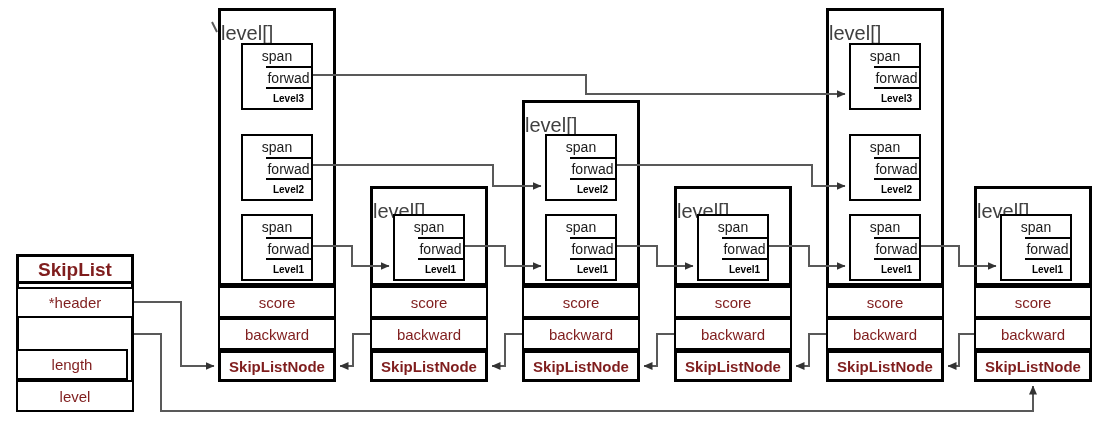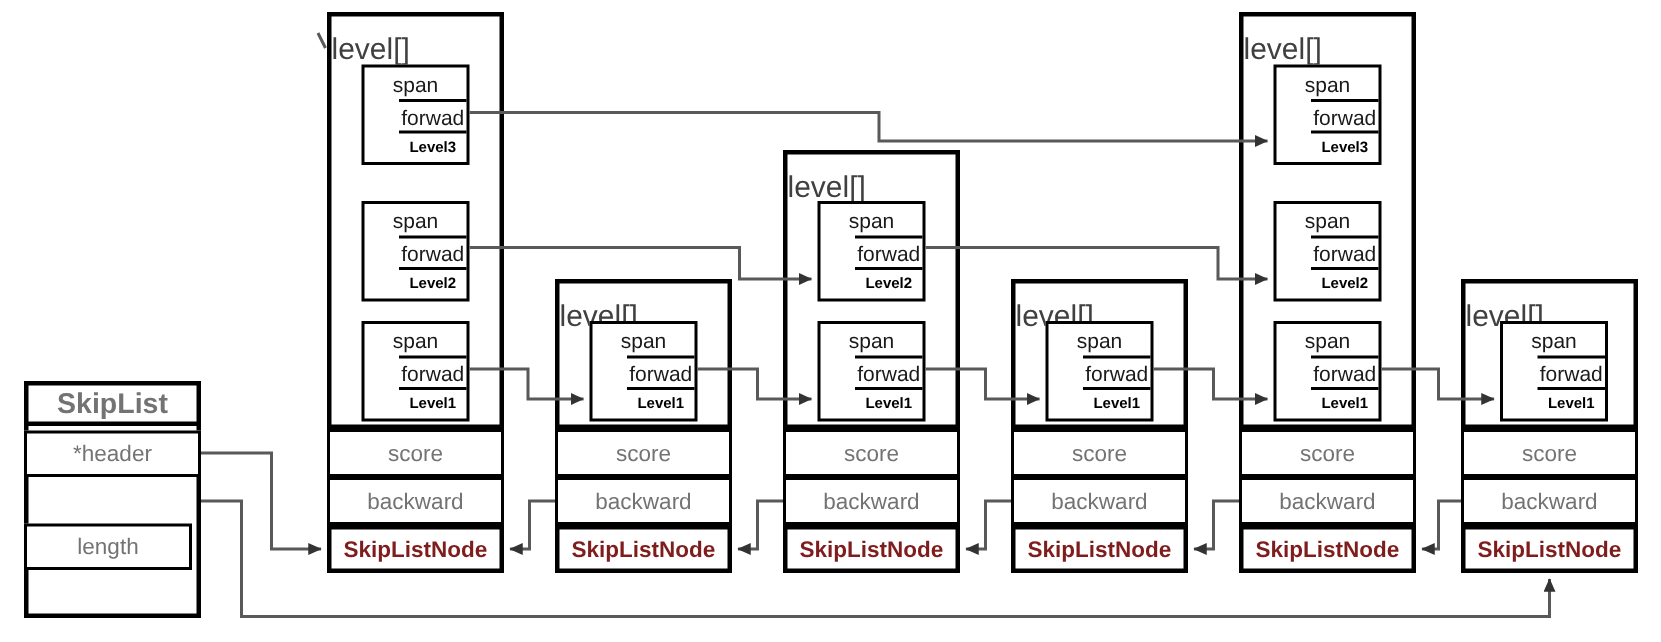--- a/index.html
+++ b/index.html
@@ -24,21 +24,21 @@
   }
   .cell{
     position:absolute;
     box-sizing:border-box;
     background:#ffffff;
     border:2px solid #000000;
     display:flex;
     align-items:center;
     justify-content:center;
     font-size:15px;
-    color:#737373;
+    color:#7f1d1d;
     white-space:nowrap;
     line-height:1;
   }
   .cell.bold{font-weight:bold;color:#7f1d1d;}
   .cell.title{font-weight:bold;font-size:19px;}
   
   .nodebox{
     position:absolute;
     box-sizing:border-box;
     border:2px solid #000000;
@@ -85,20 +85,21 @@
 </head>
 <body>
 
 <div id="canvas">
 
   <div class="box" style="left:16px; top:254px; width:118px; height:158px; border-width:3px;">
   </div>
   <div class="cell title" style="left:16px; top:254px; width:118px; height:30px; border-width:3px;">SkipList</div>
   <div class="cell" style="left:16px; top:287px; width:118px; height:31px;">*header</div>
   <div class="cell" style="left:16px; top:349px; width:112px; height:31px;">length</div>
+  <div class="cell" style="left:16px; top:380px; width:118px; height:32px;">level</div>
 
   <div class="nodebox" style="left:218px; top:8px; width:118px; height:278px; border-width:3px;">
     <div class="levelhdr" style="top:12px;">level[]</div>
   </div>
   <div class="lvl" style="left:241px; top:43px; width:72px; height:67px;">
     <div>span</div>
     <div>forwad</div>
     <div class="lvlname">Level3</div>
   </div>
   <div class="lvl" style="left:241px; top:134px; width:72px; height:67px;">

